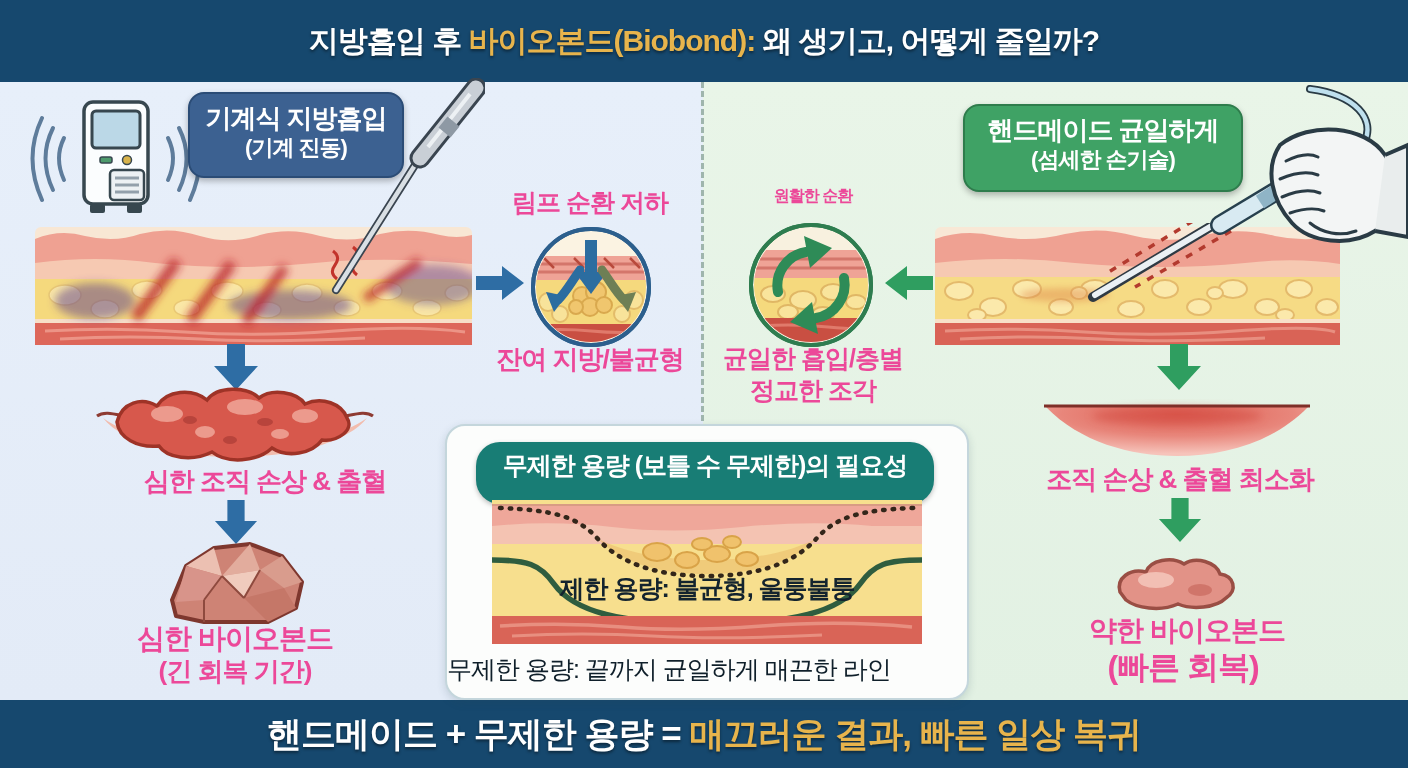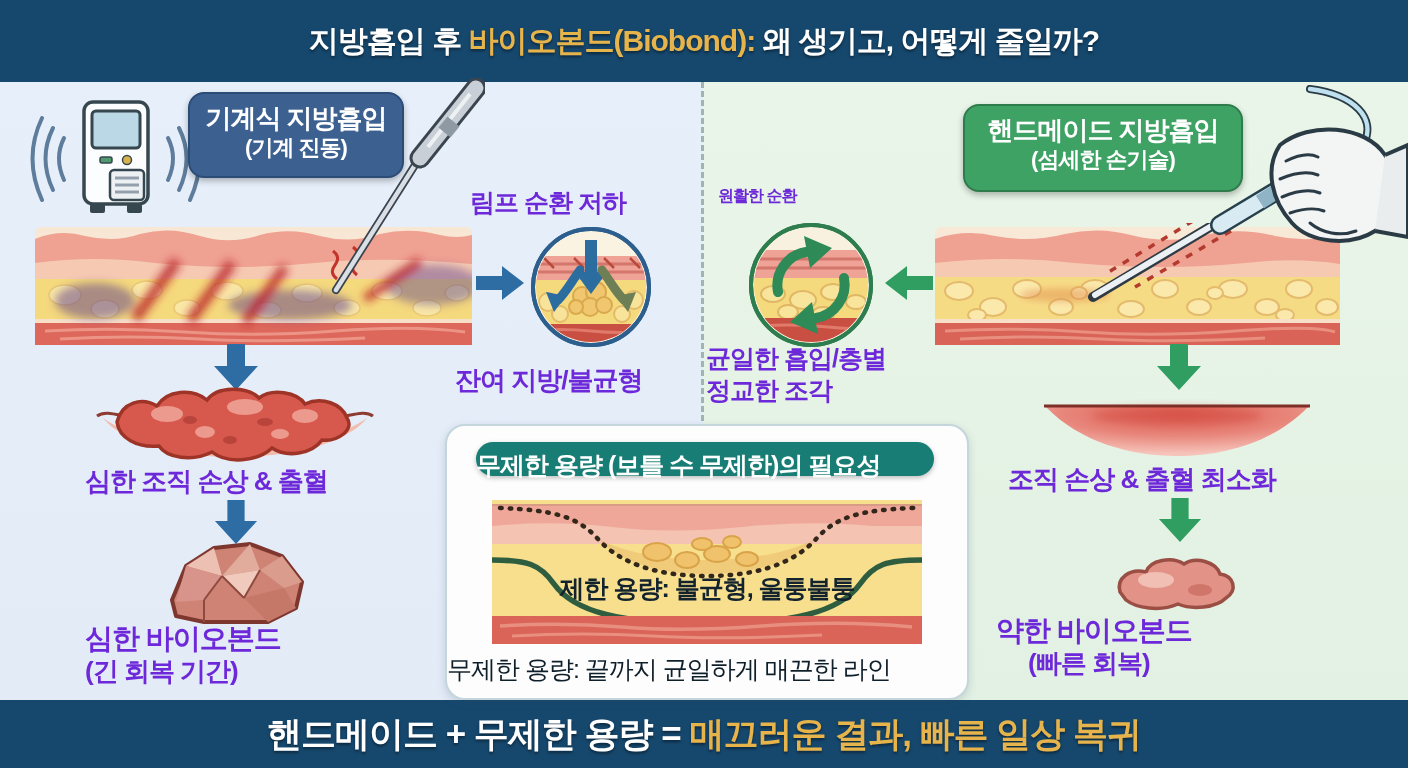--- a/index.html
+++ b/index.html
@@ -25,40 +25,40 @@
   
   .label-box{position:absolute;border-radius:16px;color:#fff;text-align:center;
              font-weight:800;box-shadow:0 3px 6px rgba(0,0,0,.28);letter-spacing:-1px;}
   #label-left{left:188px;top:92px;width:212px;height:82px;
               background:var(--left-label-bg);border:2px solid #2B4C76;}
   #label-right{left:963px;top:104px;width:276px;height:84px;
               background:var(--right-label-bg);border:2px solid #2E7C4C;}
   .label-box .l1{font-size:26px;padding-top:9px;line-height:1.2;}
   .label-box .l2{font-size:22px;line-height:1.25;}
   
-  .caption{position:absolute;font-weight:800;color:#6d28d9;
+  .caption{position:absolute;text-align:center;font-weight:800;color:#ec4899;
            letter-spacing:-1px;white-space:nowrap;}
   #cap-lymph-top   {left:470px;top:186px;width:240px;font-size:25px;}
-  #cap-lymph-bottom{left:455px;top:342px;width:270px;font-size:26px;margin-top:21px;}
+  #cap-lymph-bottom{left:455px;top:342px;width:270px;font-size:26px;}
   #cap-cycle-top   {left:718px;top:186px;width:190px;font-size:16px;}
   #cap-uniform-1   {left:706px;top:342px;width:214px;font-size:25px;}
   #cap-uniform-2   {left:706px;top:374px;width:214px;font-size:25px;}
   #cap-damage-left {left:85px; top:464px;width:360px;font-size:26px;}
   #cap-result-l1   {left:85px; top:620px;width:300px;font-size:28px;}
   #cap-result-l2   {left:85px; top:654px;width:300px;font-size:26px;}
   #cap-damage-right{left:1008px;top:462px;width:344px;font-size:26px;}
-  #cap-result-r1   {left:996px;top:612px;width:310px;font-size:28px;}
-  #cap-result-r2   {left:1028px;top:646px;width:310px;font-size:26px;}
+  #cap-result-r1   {left:1032px;top:612px;width:310px;font-size:28px;}
+  #cap-result-r2   {left:1028px;top:646px;width:310px;font-size:32px;}
   
   #center-box{position:absolute;left:445px;top:424px;width:520px;height:272px;
               background:#FCFDFC;border:2px solid #C4D6DC;border-radius:20px;
               box-shadow:0 3px 8px rgba(40,70,90,.18);z-index:6;}
-  #center-pill{position:absolute;left:29px;top:16px;width:458px;height:34px;
+  #center-pill{position:absolute;left:29px;top:16px;width:458px;height:62px;
                background:var(--teal-pill-bg);border-radius:24px;color:#fff;
-               font-size:25px;font-weight:800;line-height:46px;
+               font-size:25px;font-weight:800;text-align:center;line-height:46px;
                letter-spacing:-1px;box-shadow:0 2px 5px rgba(0,0,0,.25);white-space:nowrap;}
   #center-illustration{position:absolute;left:45px;top:74px;}
   #cap-limited{position:absolute;left:0;right:0;top:146px;text-align:center;
                font-size:25px;font-weight:800;color:#13232E;letter-spacing:-1px;}
   #cap-unlimited{position:absolute;left:0;right:0;top:227px;text-align:left;
                font-size:25px;font-weight:400;color:#0F1F2A;letter-spacing:-1px;}
   svg{display:block;}
 </style>
 </head>
 <body>
@@ -238,21 +238,21 @@
     <polygon points="34,30 70,40 52,64 24,66" fill="#D8948A"></polygon>
     <g stroke="#8E4A3E" stroke-width="2" fill="none">
       <path d="M70 40 L52 64 M92 62 L70 40 M108 34 L92 62 M52 64 L52 86"></path>
     </g>
   </svg>
 
   <div class="caption" id="cap-result-l1">심한 바이오본드</div>
   <div class="caption" id="cap-result-l2">(긴 회복 기간)</div>
 
   <div class="label-box" id="label-right">
-    <div class="l1">핸드메이드 지방흡입</div>
+    <div class="l1">핸드메이드 균일하게</div>
     <div class="l2">(섬세한 손기술)</div>
   </div>
 
   <svg class="abs" style="left:935px;top:223px" width="405" height="122" viewBox="0 0 405 122">
     <defs>
         <filter id="blurR" x="-40%" y="-40%" width="180%" height="180%">
           <feGaussianBlur stdDeviation="3"></feGaussianBlur>
         </filter>
       </defs>
     <rect y="4" width="405" height="118" rx="6" fill="#F8E8D6"></rect>

